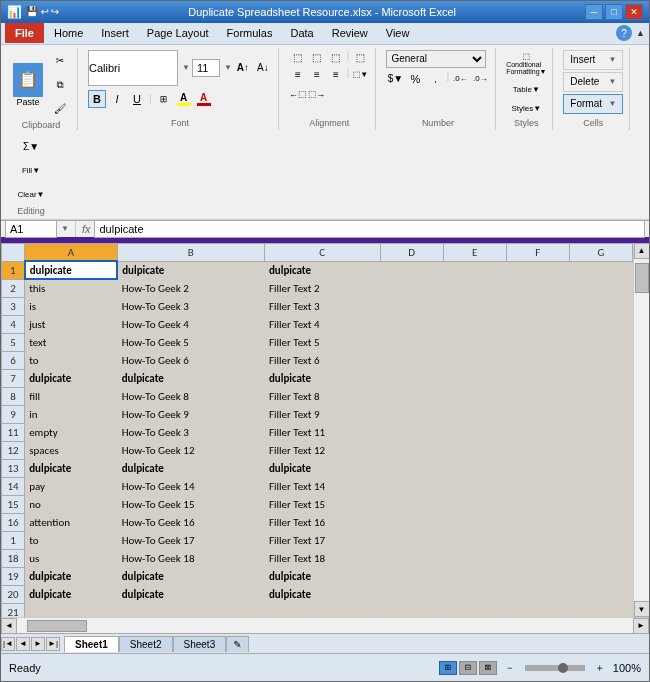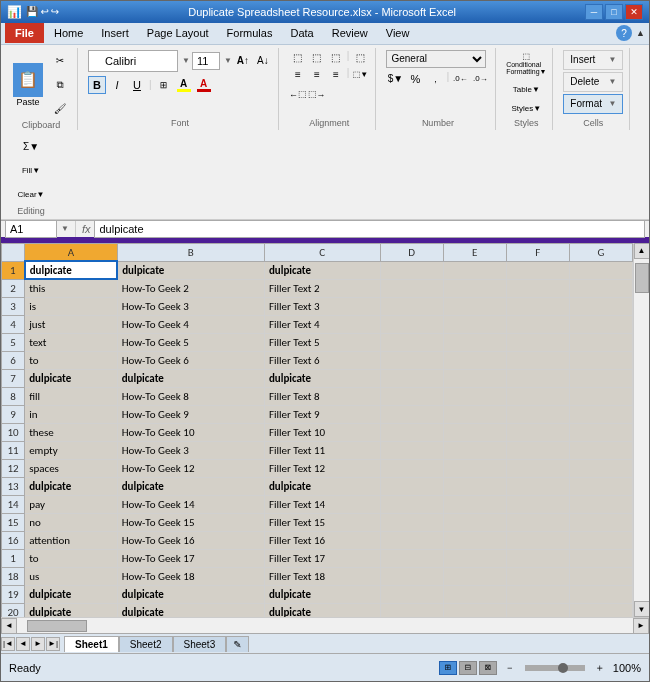--- a/index.html
+++ b/index.html
@@ -111,24 +111,24 @@
       cursor: pointer;
       font-size: 10px;
       display: flex; align-items: center; justify-content: center;
       min-width: 22px; height: 22px;
     }
 
     
     .font-name-box {
       border: 1px solid #aaa;
       background: white;
-      padding: 1px 16px;
+      padding: 1px 0;
       width: 80px;
       font-size: 11px;
-      height: 22px;
+      height: 36px;
     }
     .font-size-box {
       border: 1px solid #aaa;
       background: white;
       padding: 1px 4px;
       width: 32px;
       font-size: 11px;
       height: 18px;
     }
     .font-row { display: flex; gap: 2px; align-items: center; margin-bottom: 2px; }
@@ -701,30 +701,20 @@
                   <td class="row-header">9</td>
                   <td class="cell">in</td>
                   <td class="cell">How-To Geek  9</td>
                   <td class="cell">Filler Text 9</td>
                   <td class="cell"></td>
                   <td class="cell"></td>
                   <td class="cell"></td>
                   <td class="cell"></td>
                 </tr>
                 <tr>
-                  <td class="row-header">10</td>
-                  <td class="cell">these</td>
-                  <td class="cell">How-To Geek  10</td>
-                  <td class="cell">Filler Text 10</td>
-                  <td class="cell"></td>
-                  <td class="cell"></td>
-                  <td class="cell"></td>
-                  <td class="cell"></td>
-                </tr>
-                <tr>
                   <td class="row-header">11</td>
                   <td class="cell">empty</td>
                   <td class="cell">How-To Geek  3</td>
                   <td class="cell">Filler Text 11</td>
                   <td class="cell"></td>
                   <td class="cell"></td>
                   <td class="cell"></td>
                   <td class="cell"></td>
                 </tr>
                 <tr>

